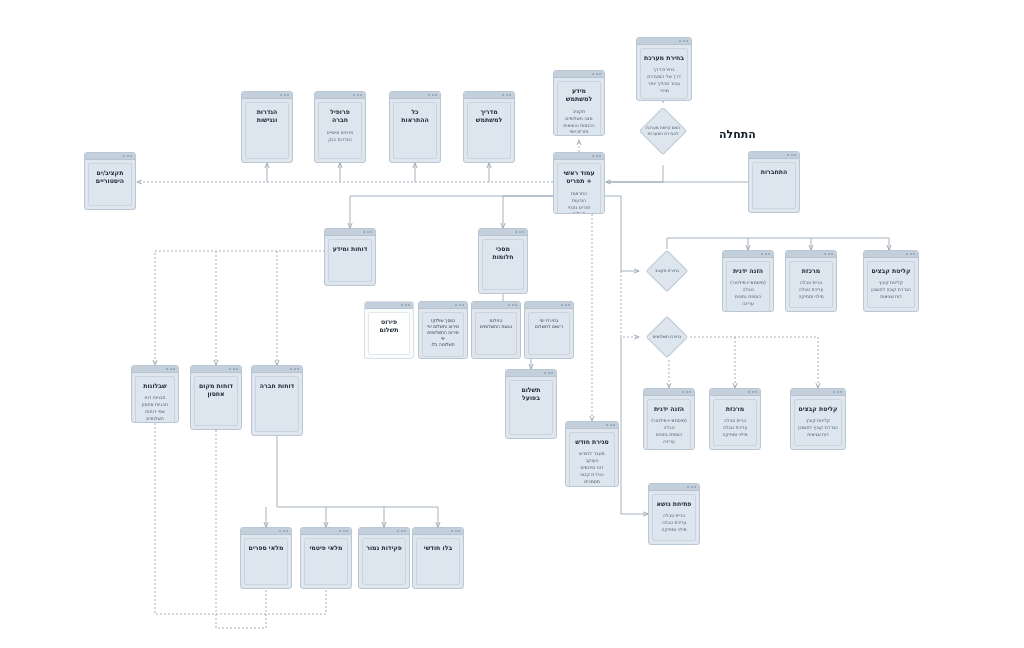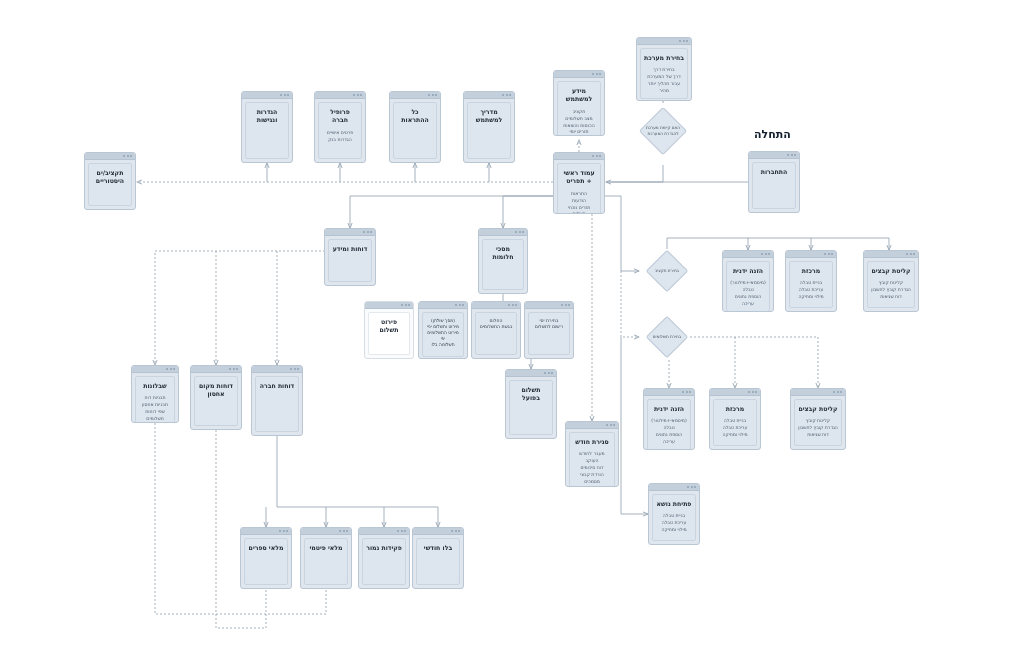--- a/index.html
+++ b/index.html
@@ -173,21 +173,21 @@
       <path d="M326,507 L326,527" marker-end="url(#arr)"></path>
       <path d="M384,507 L384,527" marker-end="url(#arr)"></path>
       <path d="M438,507 L438,527" marker-end="url(#arr)"></path>
 
       <path d="M216,430 L216,628 L266,628 L266,589" stroke-dasharray="2,2"></path>
       <path d="M155,423 L155,614 L326,614 L326,589" stroke-dasharray="2,2"></path>
 
     </g>
   </svg>
 
-  <div class="seclabel" style="left:754px; top:128px;">התחלה</div>
+  <div class="seclabel" style="left:719px; top:128px;">התחלה</div>
 
   <div class="node" style="left:84px; top:152px; width:52px; height:58px;">
     <div class="bar">
         <i></i>
         <i></i>
         <i></i>
       </div>
     <div class="inner">
       <div class="ttl">תקציב/ים היסטוריים</div>
       <div class="dsc"></div>

